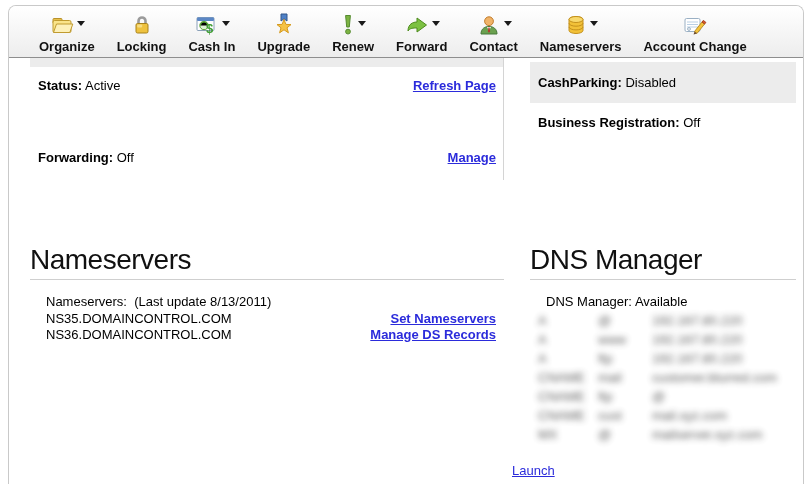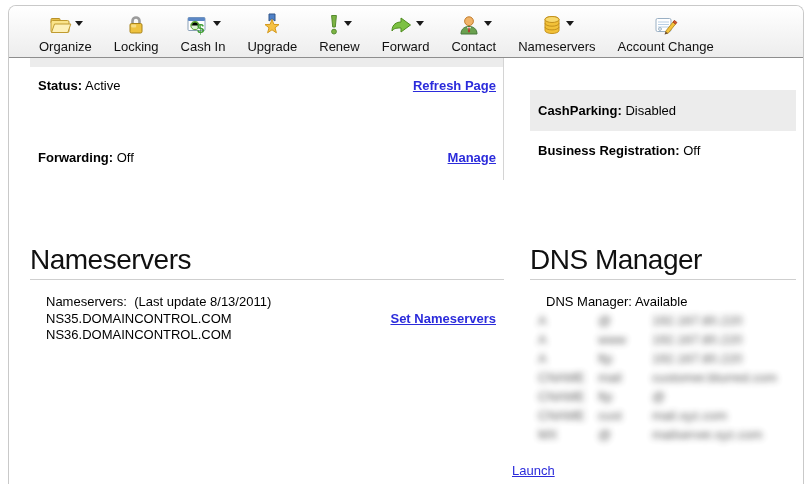--- a/index.html
+++ b/index.html
@@ -9,31 +9,31 @@
            border:1px solid #c9c9c9; border-bottom:none; border-radius:8px 8px 0 0;
            background:#fff; }
 
   
   #toolbar { position:absolute; left:0; top:0; width:100%; height:52px;
              background:linear-gradient(#ffffff, #ededed);
              border-bottom:1px solid #8e8e8e; border-radius:7px 7px 0 0;
              display:flex; align-items:flex-end; gap:22px; padding:0 10px 3px 30px; }
   .tb-item { display:flex; flex-direction:column; align-items:center; cursor:pointer; }
   .tb-ico { height:28px; display:flex; align-items:center; gap:2px; }
-  .tb-label { font-size:13px; color:#111; white-space:nowrap; line-height:15px; }
+  .tb-label { font-size:13px; color:#111; white-space:nowrap; line-height:15px;font-weight:bold; }
   .caret { width:0; height:0; border-left:4px solid transparent;
            border-right:4px solid transparent; border-top:5px solid #1a1a1a;
            margin-top:-4px; }
 
   
   .lrow { position:absolute; left:21px; width:474px; height:38px;
           display:flex; align-items:center; justify-content:space-between;
           padding:0 8px; font-size:13px; }
   .rrow { position:absolute; left:521px; width:266px; height:38px;
-          display:flex; align-items:center; padding:0 8px; font-size:13px;margin-top:28px; }
+          display:flex; align-items:center; padding:0 8px; font-size:13px; }
   .shaded { background:#ececec; }
   .lab b { font-weight:bold; }
   a, .link { color:#2b2bdb; text-decoration:underline; font-size:13px;
              font-weight:bold; cursor:pointer; white-space:nowrap; }
   .remnant { position:absolute; background:#ececec; }
   .vdivider { position:absolute; left:494px; top:52px; width:1px; height:122px;
               background:#d4d4d4; }
 
   
   .sec-heading { position:absolute; font-size:28px; font-weight:400;
@@ -198,20 +198,21 @@
   <div class="meta" style="left:29px; top:288px;">
     <b>Nameservers:</b>&nbsp;
     <span>(Last update 8/13/2011)</span>
   </div>
   <div class="ns-line" style="top:304px;">
     <span class="ns-name">NS35.DOMAINCONTROL.COM</span>
     <a>Set Nameservers</a>
   </div>
   <div class="ns-line" style="top:320px;">
     <span class="ns-name">NS36.DOMAINCONTROL.COM</span>
+    <a>Manage DS Records</a>
   </div>
 
   <h1 class="sec-heading" style="left:521px; top:239px;">DNS Manager</h1>
   <div class="sec-rule" style="left:521px; top:273px; width:266px;"></div>
 
   <div class="meta" style="left:529px; top:288px;">
     <b>DNS Manager:</b>
     <span>Available</span>
   </div>
 

